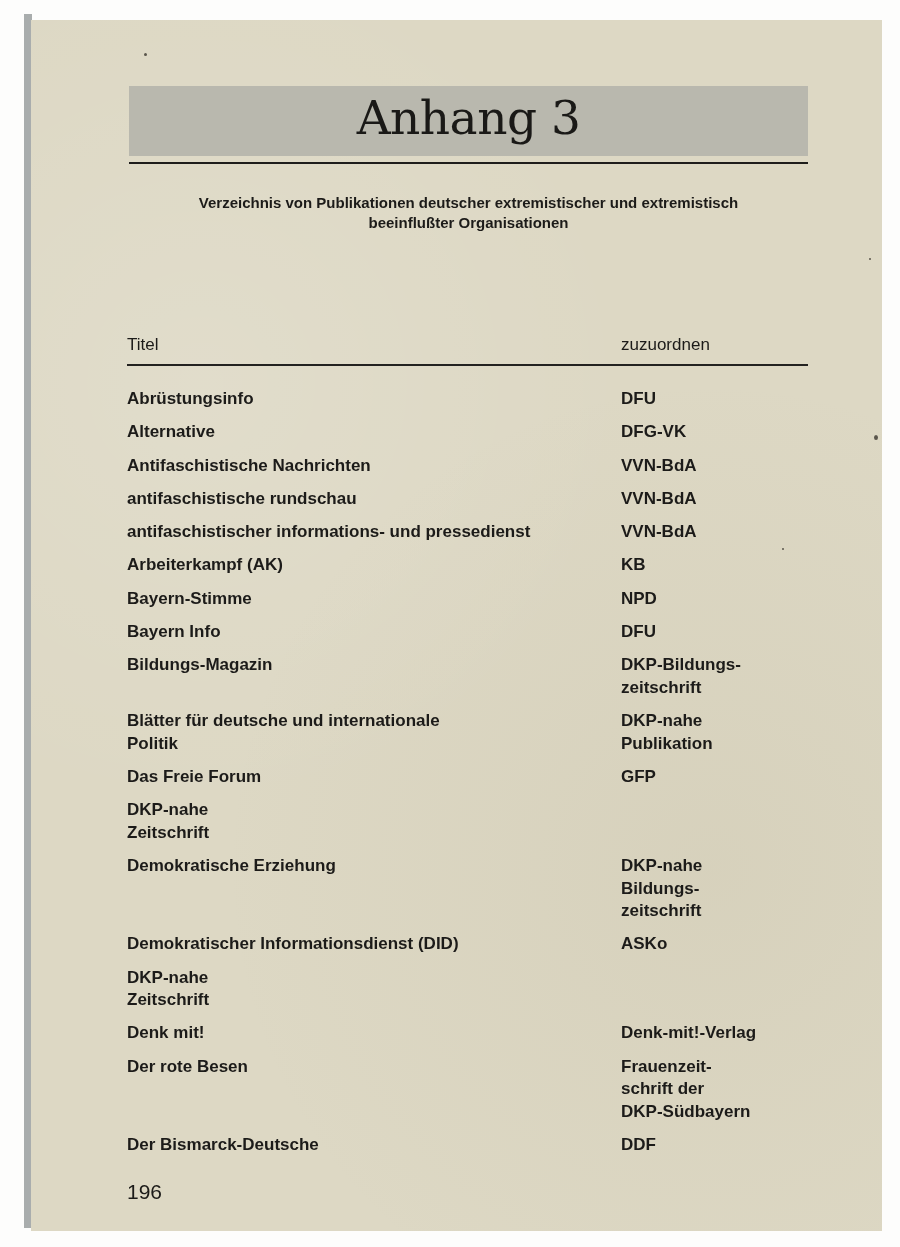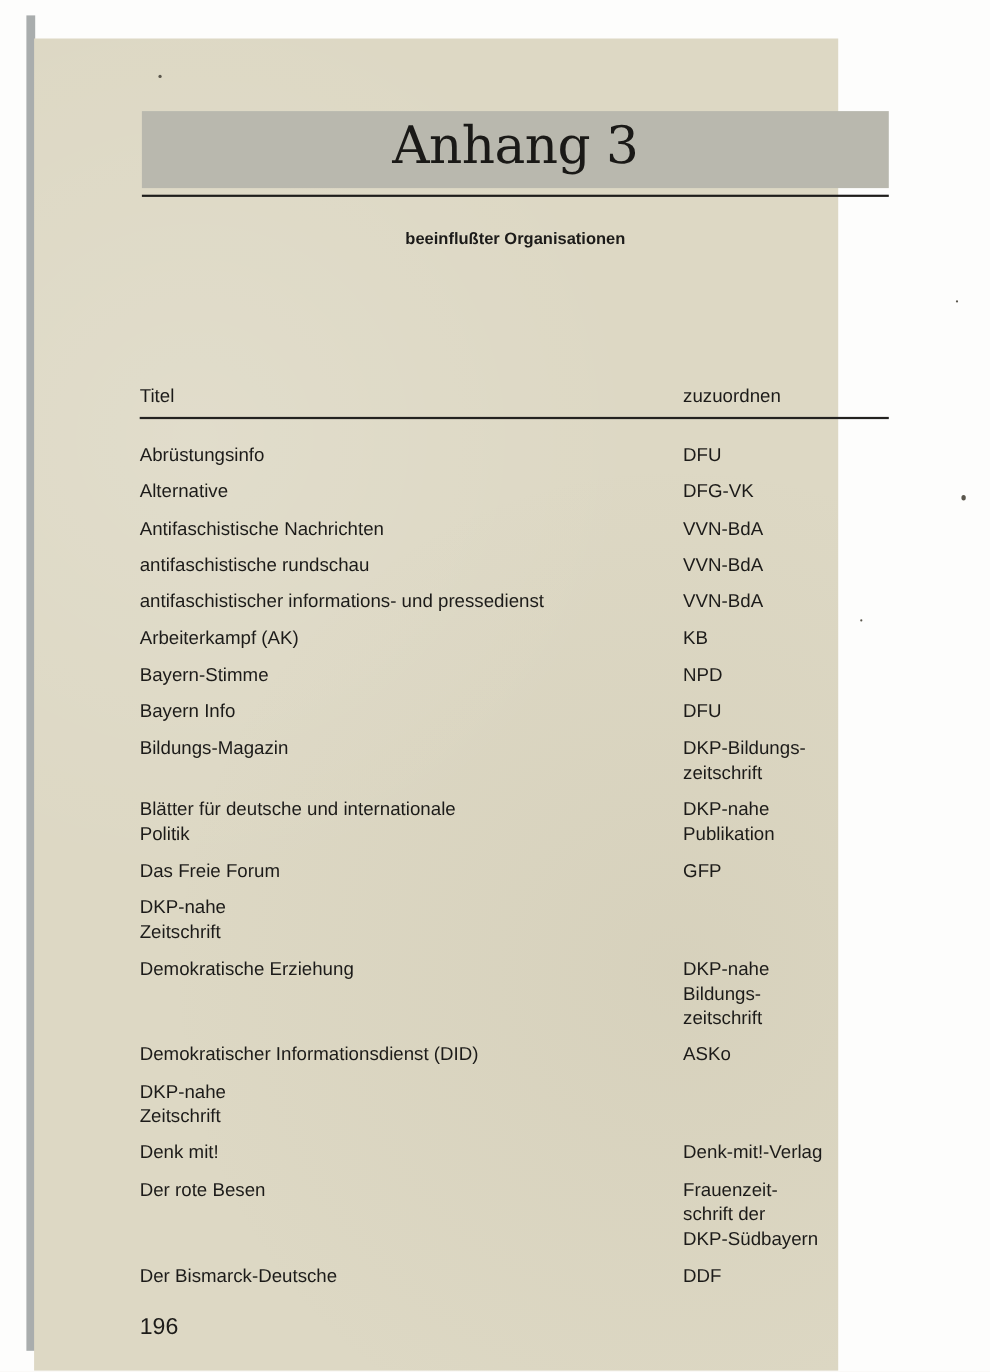--- a/index.html
+++ b/index.html
@@ -14,22 +14,22 @@
       position: absolute;
       left: 24px;
       top: 14px;
       width: 8px;
       height: 1214px;
       background: #a9adad;
     }
     .page {
       position: absolute;
       left: 31px;
-      top: 35px;
-      width: 731px;
+      top: 20px;
+      width: 851px;
       height: 1211px;
       background: #ddd8c4;
       background-image:
         radial-gradient(circle at 20% 30%, rgba(255,255,255,0.12) 0, transparent 40%),
         radial-gradient(circle at 80% 70%, rgba(160,150,120,0.10) 0, transparent 45%);
       font-family: "Liberation Sans", sans-serif;
       color: #1c1b19;
     }
     .banner {
       position: absolute;
@@ -101,20 +101,21 @@
       left: 96px;
       top: 368px;
       width: 681px;
     }
     .row {
       position: relative;
       display: flex;
       font-size: 17px;
       line-height: 22.5px;
       margin-bottom: 10.8px;
+      font-weight: bold;
     }
     .cell-title {
       width: 494px;
       flex: none;
     }
     .cell-assign {
       width: 187px;
       flex: none;
       white-space: pre-line;
     }
@@ -136,20 +137,21 @@
 <div class="scan-edge"></div>
 
 <div class="page">
 
   <div class="banner">
     <div class="banner-title">Anhang 3</div>
   </div>
   <div class="banner-rule"></div>
 
   <div class="subtitle">
+    <div>Verzeichnis von Publikationen deutscher extremistischer und extremistisch</div>
     <div>beeinflußter Organisationen</div>
   </div>
 
   <div class="table-header">
     <span class="th-title">Titel</span>
     <span class="th-assign">zuzuordnen</span>
   </div>
   <div class="header-rule"></div>
 
   <div class="rows">

